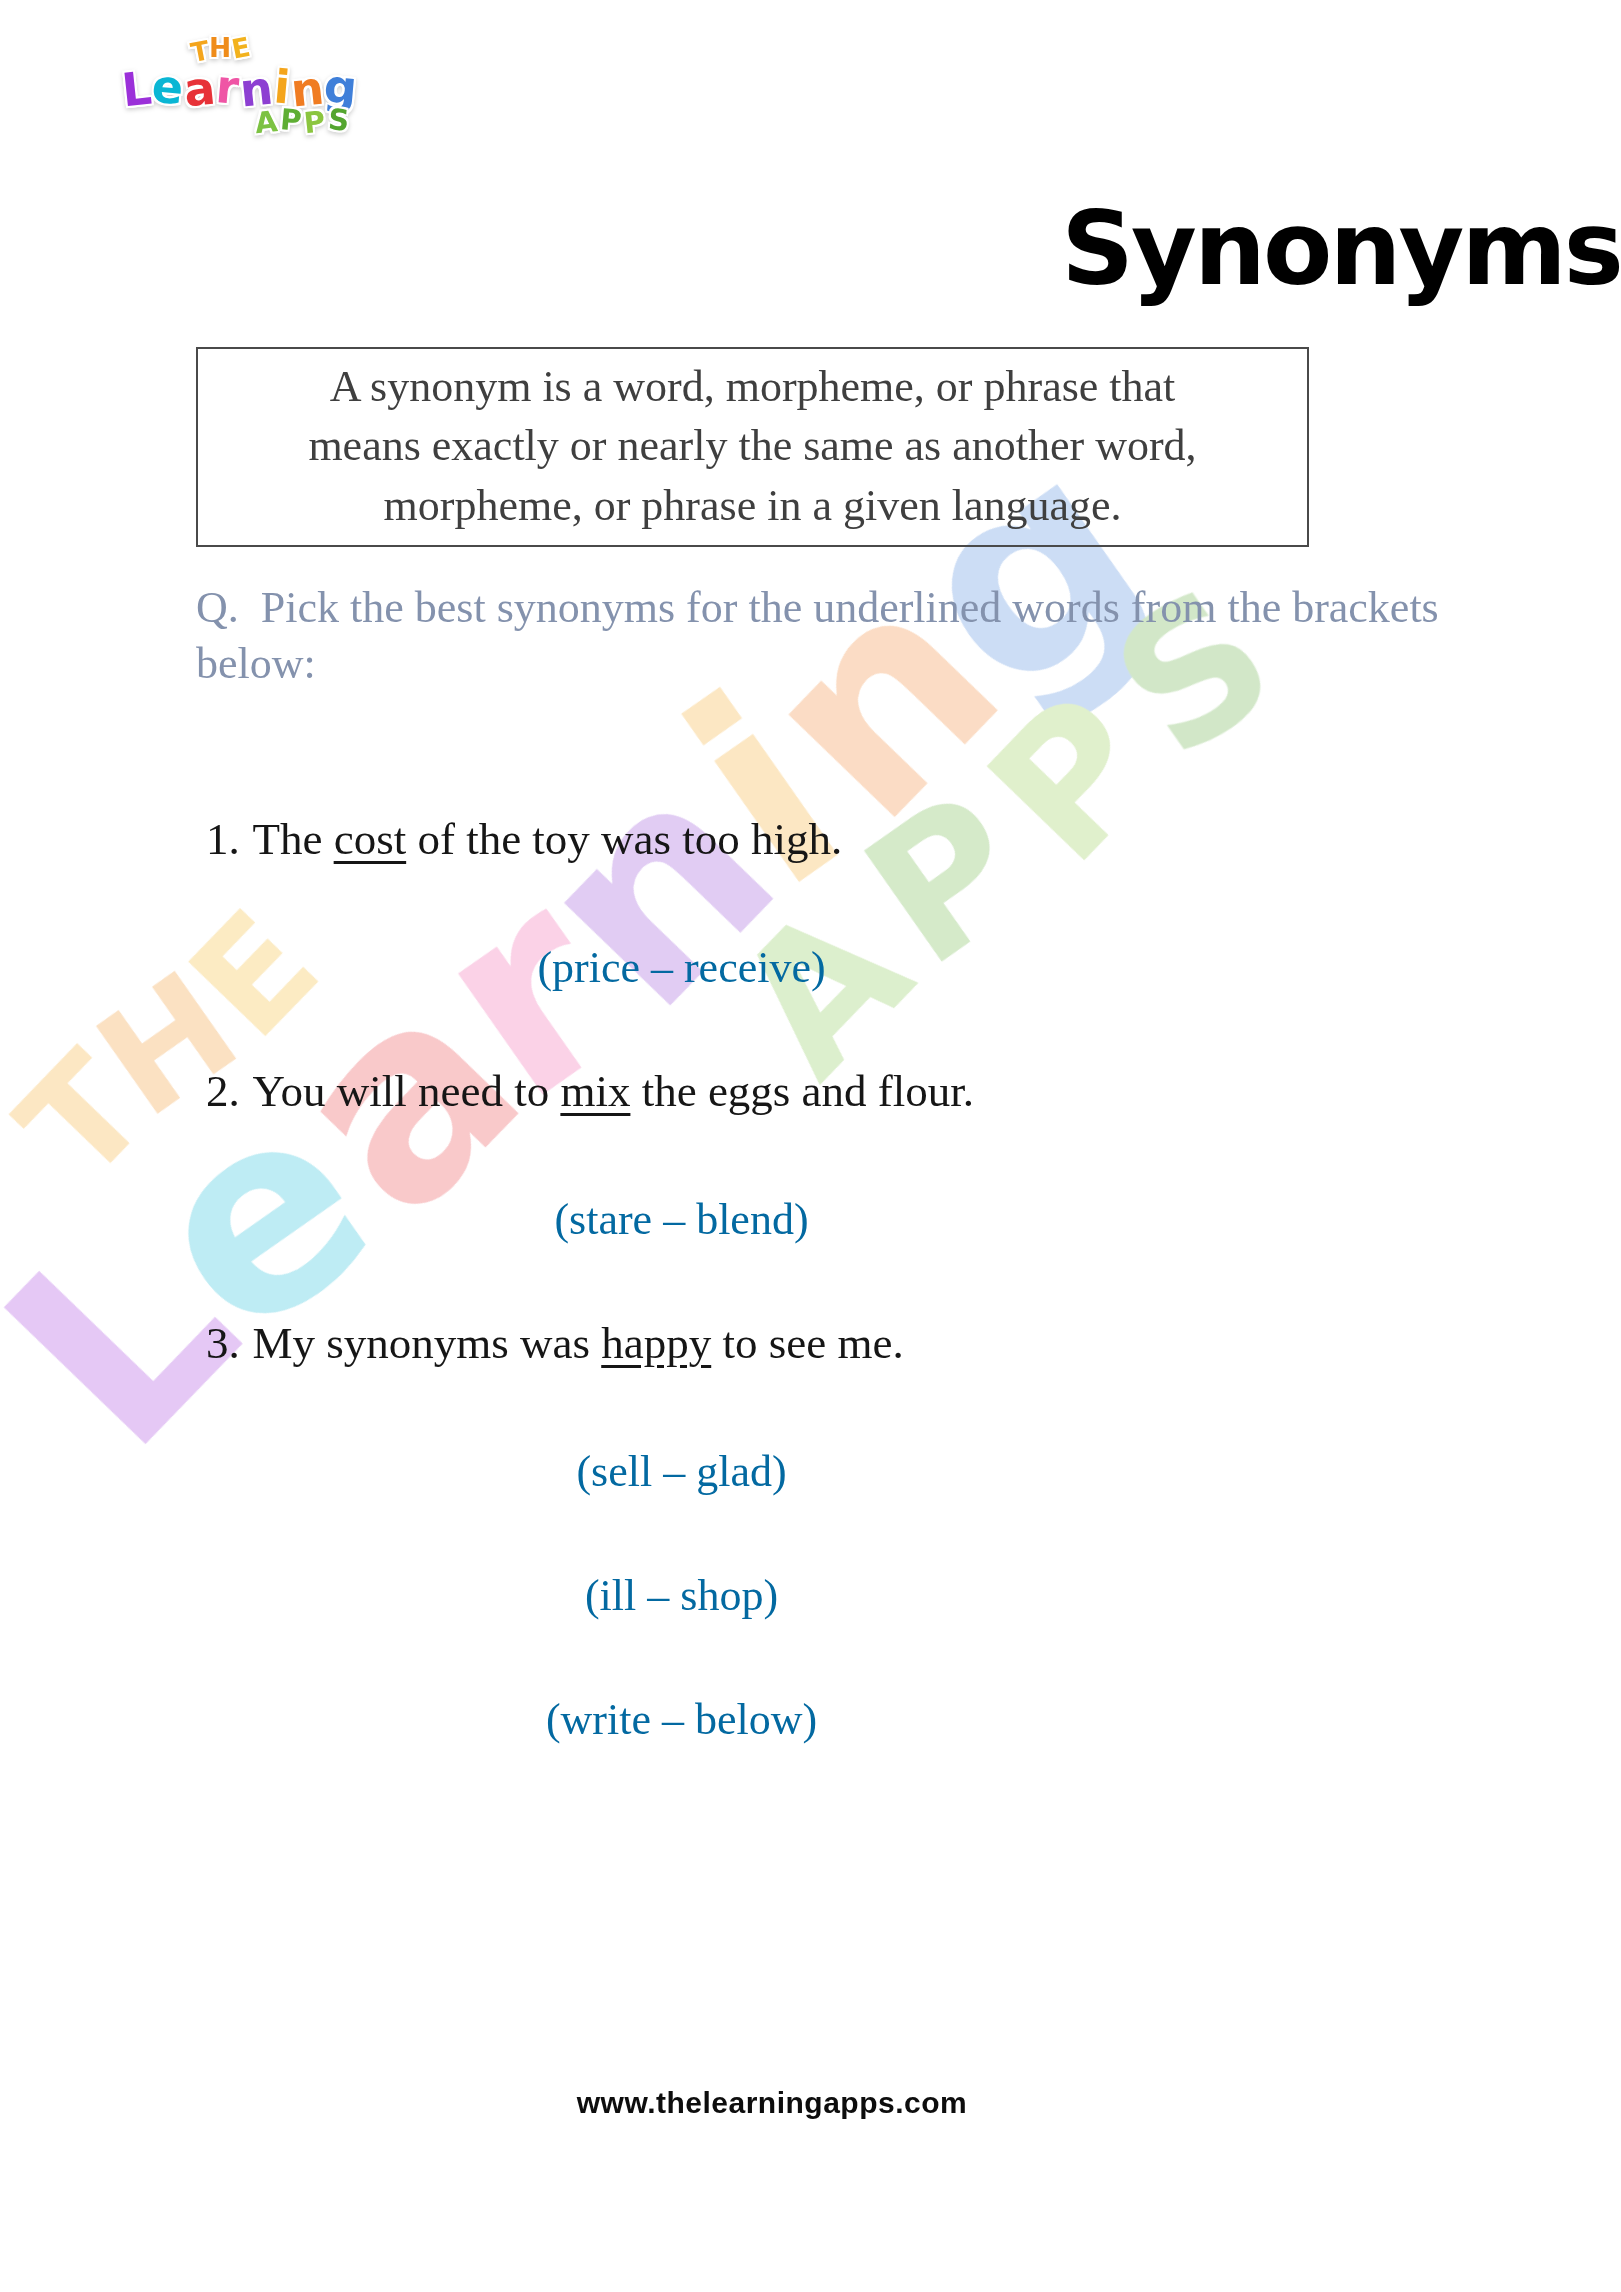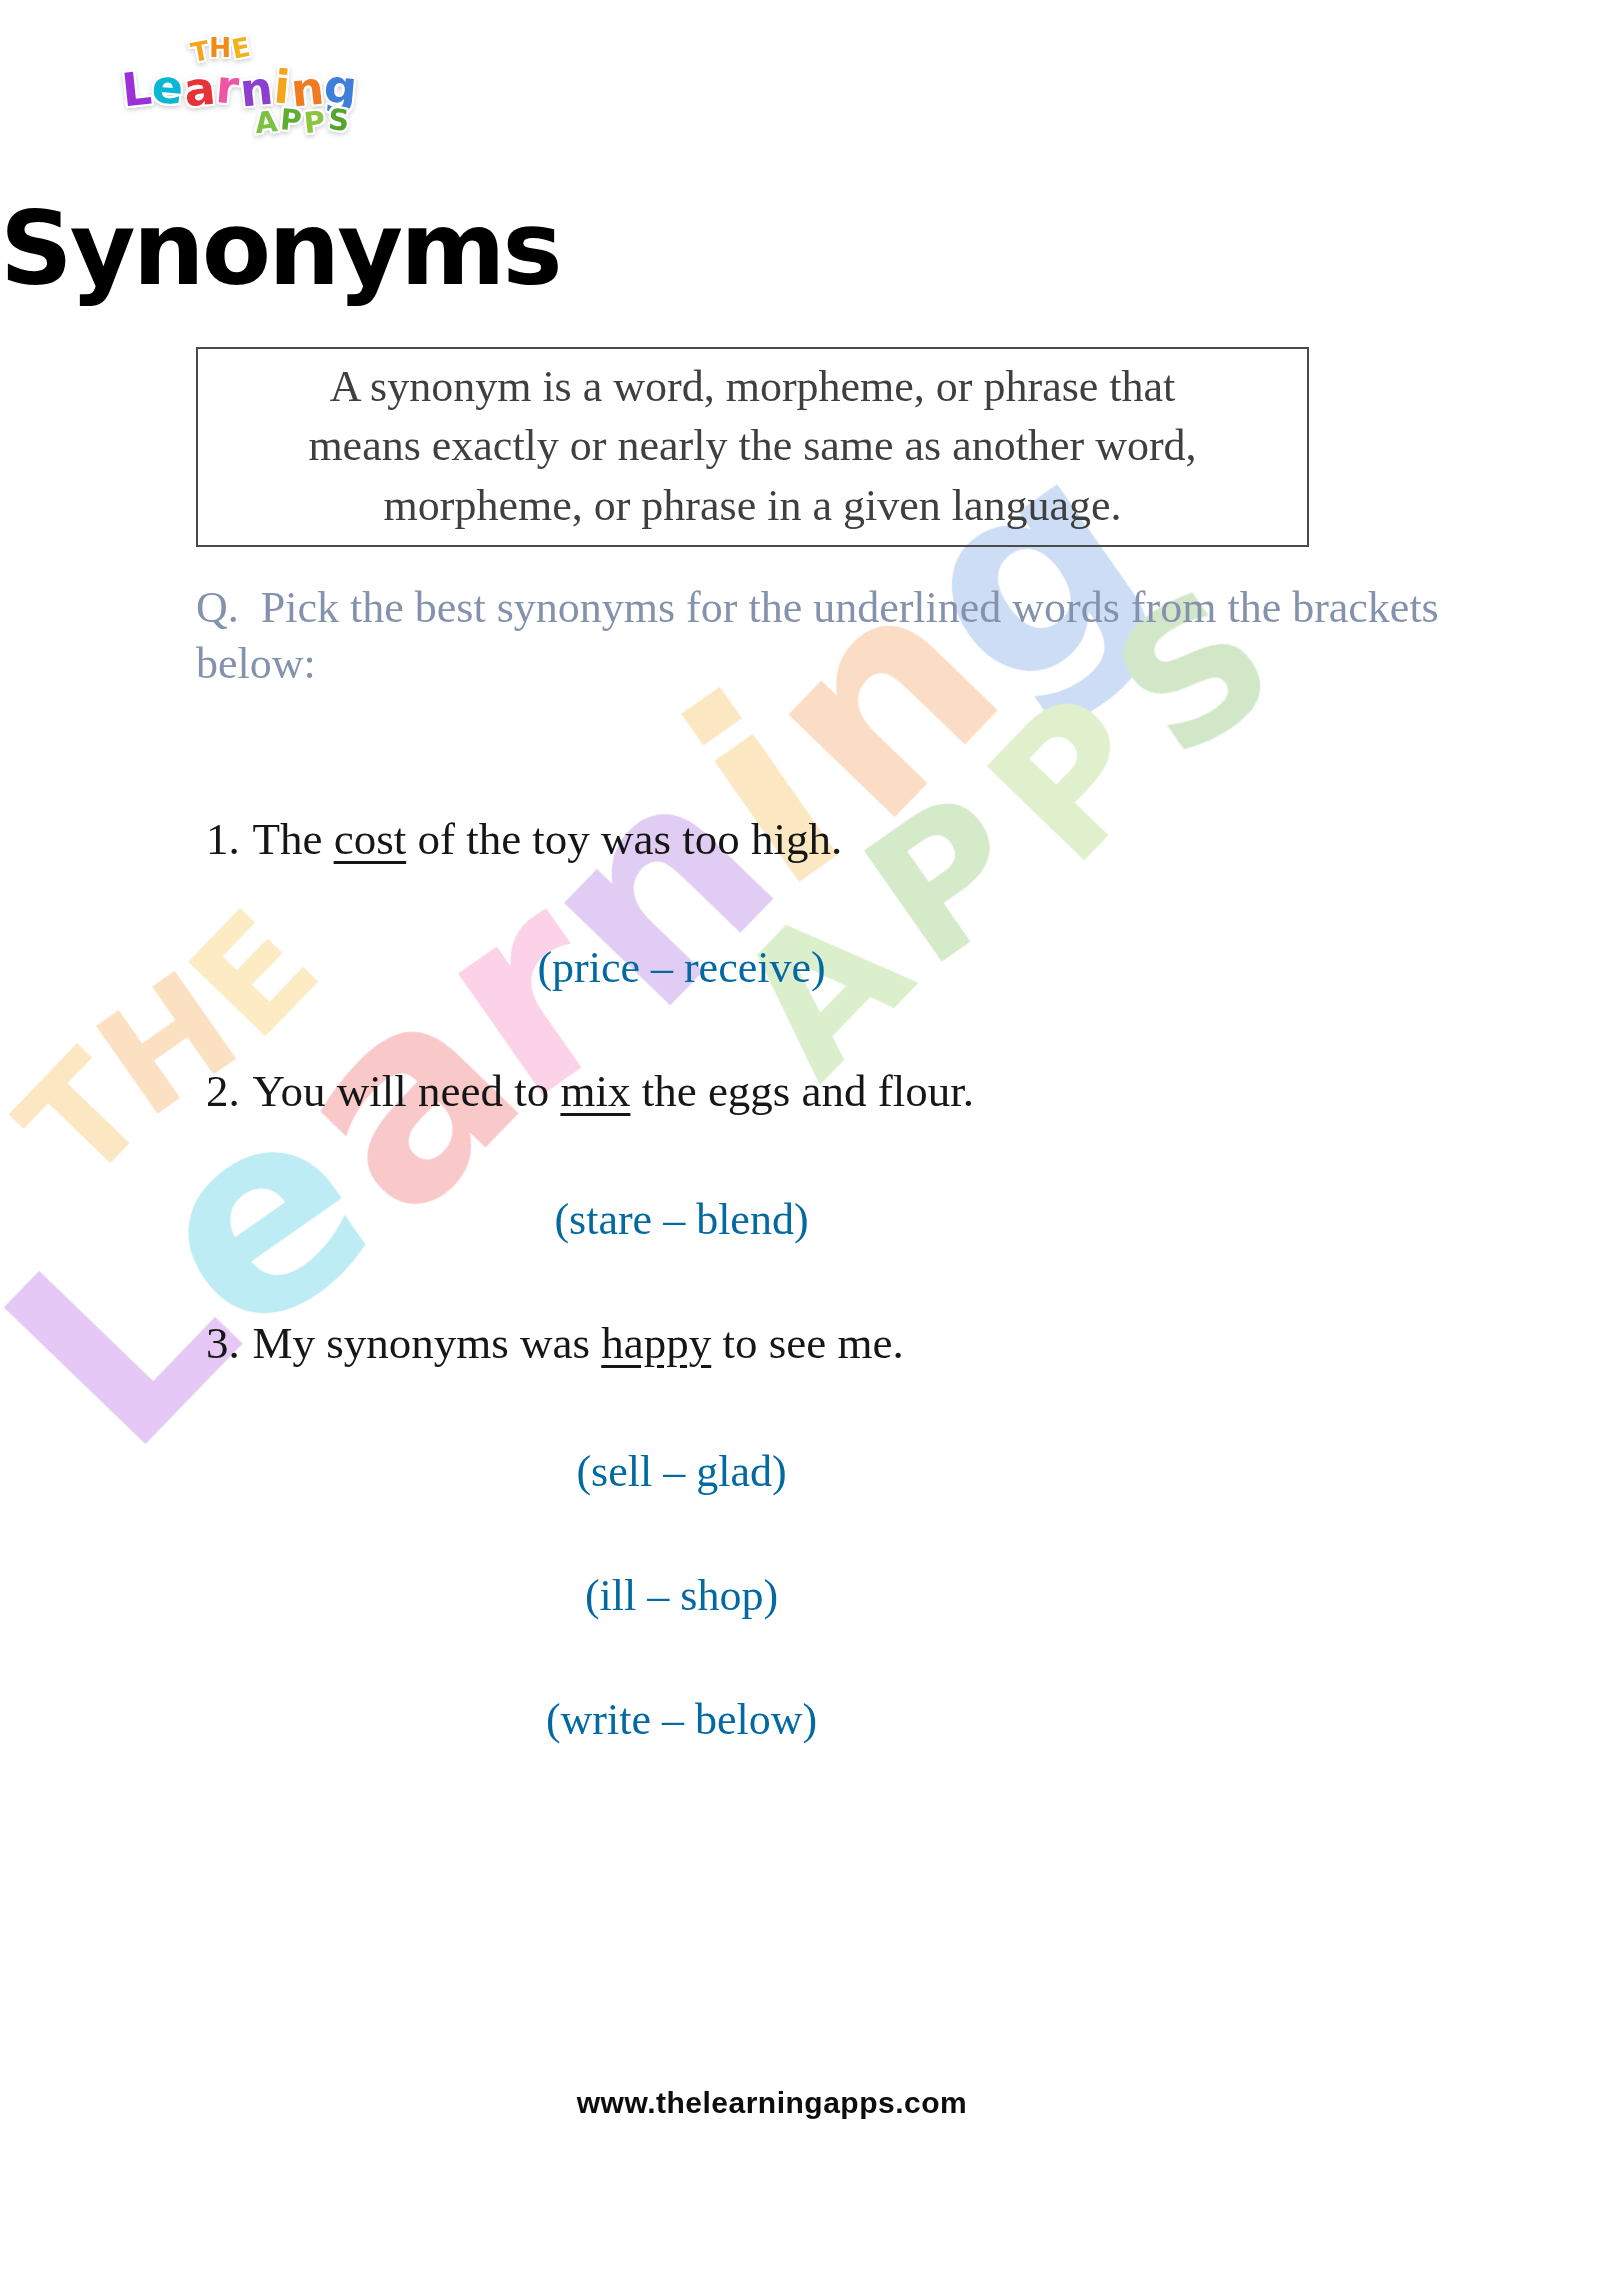--- a/index.html
+++ b/index.html
@@ -48,21 +48,21 @@
   .wm-the{display:block;font-size:147px;margin-left:147px;}
   .wm-main{display:block;font-size:270px;margin-top:-17.6px;white-space:nowrap;letter-spacing:3.9px;}
   .wm-apps{display:block;font-size:186px;margin-left:774px;margin-top:-43px;letter-spacing:25.5px;white-space:nowrap;}
   .watermark .bubble span{text-shadow:none;}
 
   
   .content{position:relative;z-index:2;}
 
   .title{
     position:absolute;left:0;top:194px;width:1621px;
-    text-align:left;
+    text-align:right;
     font-family:"DejaVu Sans", sans-serif;
     font-weight:bold;
     font-size:101px;
     letter-spacing:-2.9px;
     color:#000;
     margin:0;line-height:1.1;
   }
 
   .definition-box{
     position:absolute;left:196px;top:347px;width:1113px;

